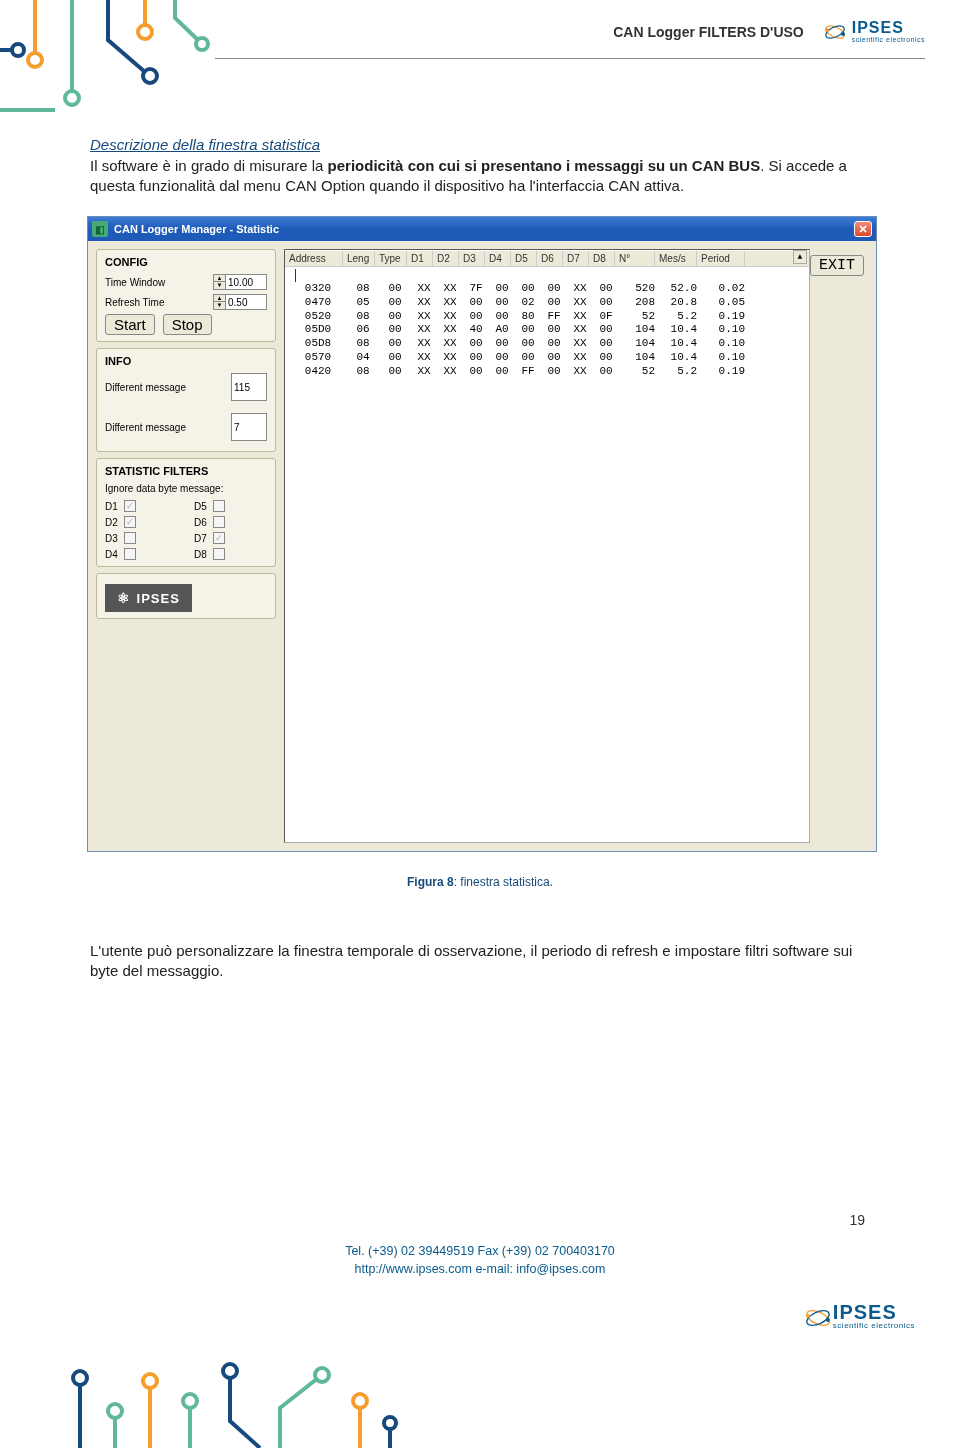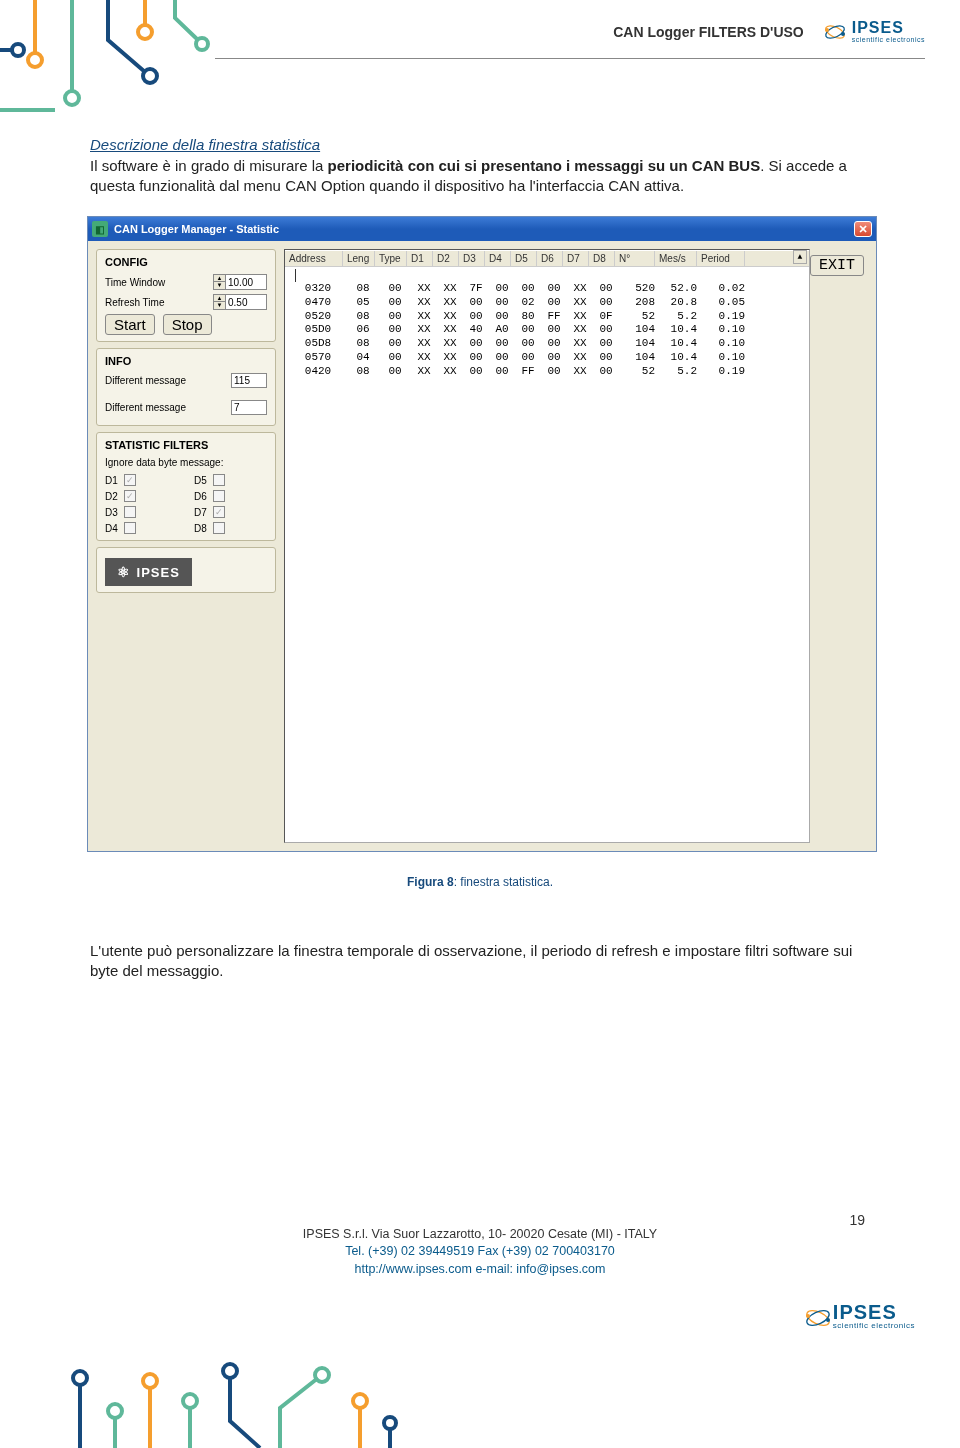--- a/index.html
+++ b/index.html
@@ -127,21 +127,21 @@
   }
   .spinbox .arrows { width: 12px; display: flex; flex-direction: column; border-right: 1px solid #888; }
   .spinbox .arrows div { height: 7px; font-size: 6px; text-align: center; line-height: 6px; background: #ece9d8; cursor: pointer; }
   .spinbox .arrows div:first-child { border-bottom: 1px solid #888; }
   .spinbox input { border: none; width: 40px; font-size: 10px; padding: 0 2px; text-align: left; }
   .btn-row { display: flex; gap: 8px; margin-top: 4px; }
   .win-btn {
     border: 1px solid #888; background: #ece9d8; padding: 1px 8px;
     border-radius: 3px; font-size: 15px; cursor: pointer;
   }
-  .textbox { border: 1px solid #888; background: #fff; width: 36px; height: 15px; font-size: 10px; padding: 0 2px; }
+  .textbox { border: 1px solid #888; background: #fff; width: 36px; height: 28px; font-size: 10px; padding: 0 2px; }
   .filters-grid { display: grid; grid-template-columns: 1fr 1fr; gap: 4px 16px; margin-top: 4px; }
   .chk-row { display: flex; align-items: center; gap: 6px; font-size: 10px; }
   .chk { width: 12px; height: 12px; border: 1px solid #888; background: #f5f5f5; display: flex; align-items: center; justify-content: center; font-size: 9px; color: #aaa; }
   .ipses-badge {
     background: #555; color: #fff; padding: 6px 12px;
     font-weight: bold; font-size: 13px; letter-spacing: 1px;
     display: inline-flex; align-items: center; gap: 6px;
     margin-top: 4px;
   }
   .ipses-badge .bi { font-size: 14px; }
@@ -400,21 +400,20 @@
   <b>Figura 8</b><span>: finestra statistica.</span>
 </div>
 
 <div class="body-text para2">
   <span>L'utente può personalizzare la finestra temporale di osservazione, il periodo di </span><span class="italic">refresh</span><span> e impostare filtri software sui </span><span class="italic">byte</span><span> del messaggio.</span>
 </div>
 
 <div class="page-num">19</div>
 
 <div class="footer">
-  <div class="l1">IPSES S.r.l. Via Suor Lazzarotto, 10- 20020 Cesate (MI) - ITALY</div>
   <div>Tel. (+39) 02 39449519   Fax (+39) 02 700403170</div>
   <div>http://www.ipses.com   e-mail: info@ipses.com</div>
 </div>
 
 <div class="logo logo-footer">
   <div class="logo-icon">
     <svg width="26" height="26">
         <ellipse cx="13" cy="13" rx="12" ry="6" stroke="#f59e2e" fill="none" stroke-width="1.3" transform="rotate(25 13 13)"></ellipse>
         <ellipse cx="13" cy="13" rx="12" ry="6" stroke="#0a5b8c" fill="none" stroke-width="1.3" transform="rotate(-25 13 13)"></ellipse>
         <circle cx="3" cy="11" r="2" fill="#f59e2e"></circle>

